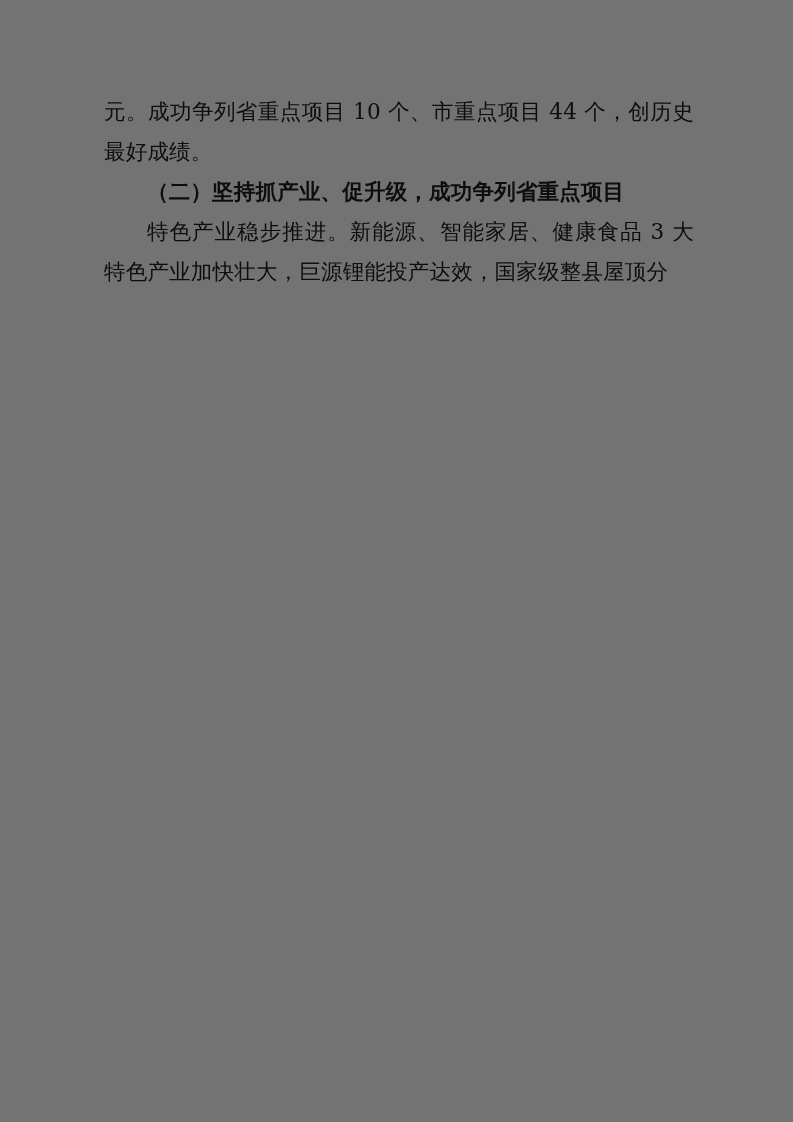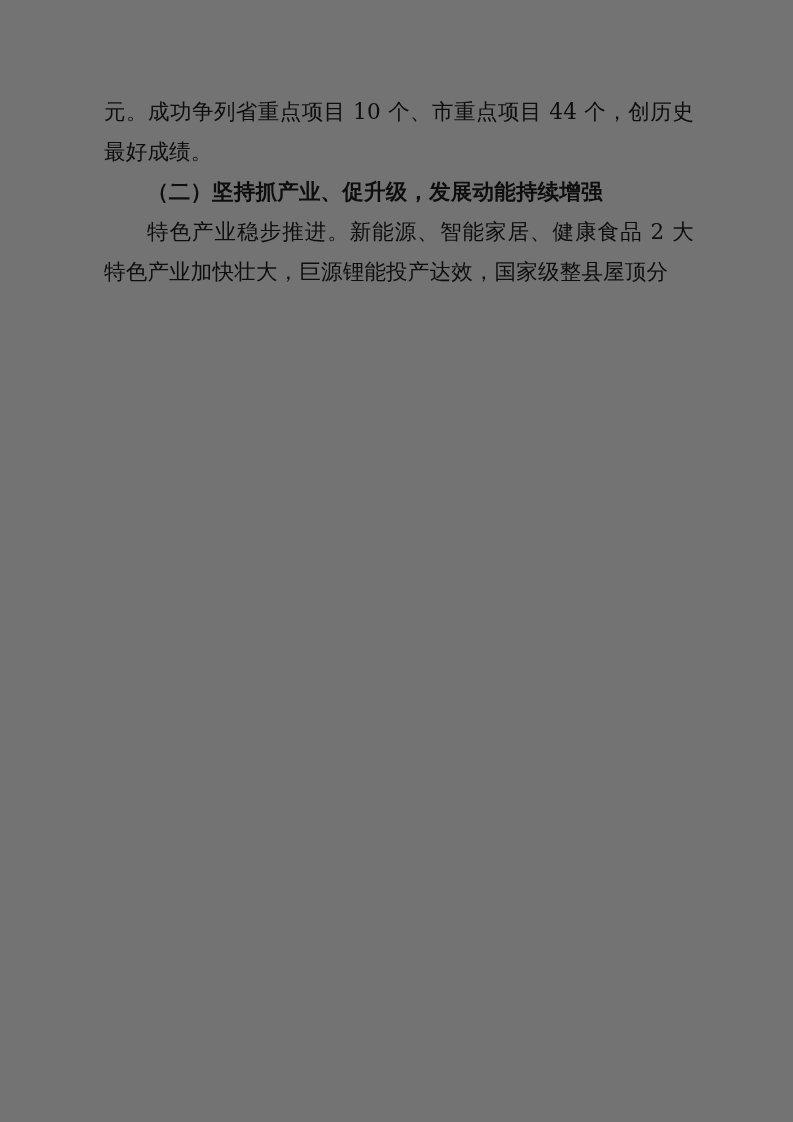--- a/index.html
+++ b/index.html
@@ -40,16 +40,16 @@
     text-indent: 2em;
     font-weight: bold;
   }
 </style>
 </head>
 <body>
 
 <div class="page">
   <div class="doc-body">
     <p class="para">元。成功争列省重点项目 10 个、市重点项目 44 个，创历史最好成绩。</p>
-    <p class="para heading">（二）坚持抓产业、促升级，发展动能持续增强</p>
-    <p class="para indent">特色产业稳步推进。新能源、智能家居、健康食品 2 大特色产业加快壮大，巨源锂能投产达效，国家级整县屋顶分</p>
+    <p class="para heading">（二）坚持抓产业、促升级，成功争列省重点项目</p>
+    <p class="para indent">特色产业稳步推进。新能源、智能家居、健康食品 3 大特色产业加快壮大，巨源锂能投产达效，国家级整县屋顶分</p>
   </div>
 </div>
 
 </body></html>

